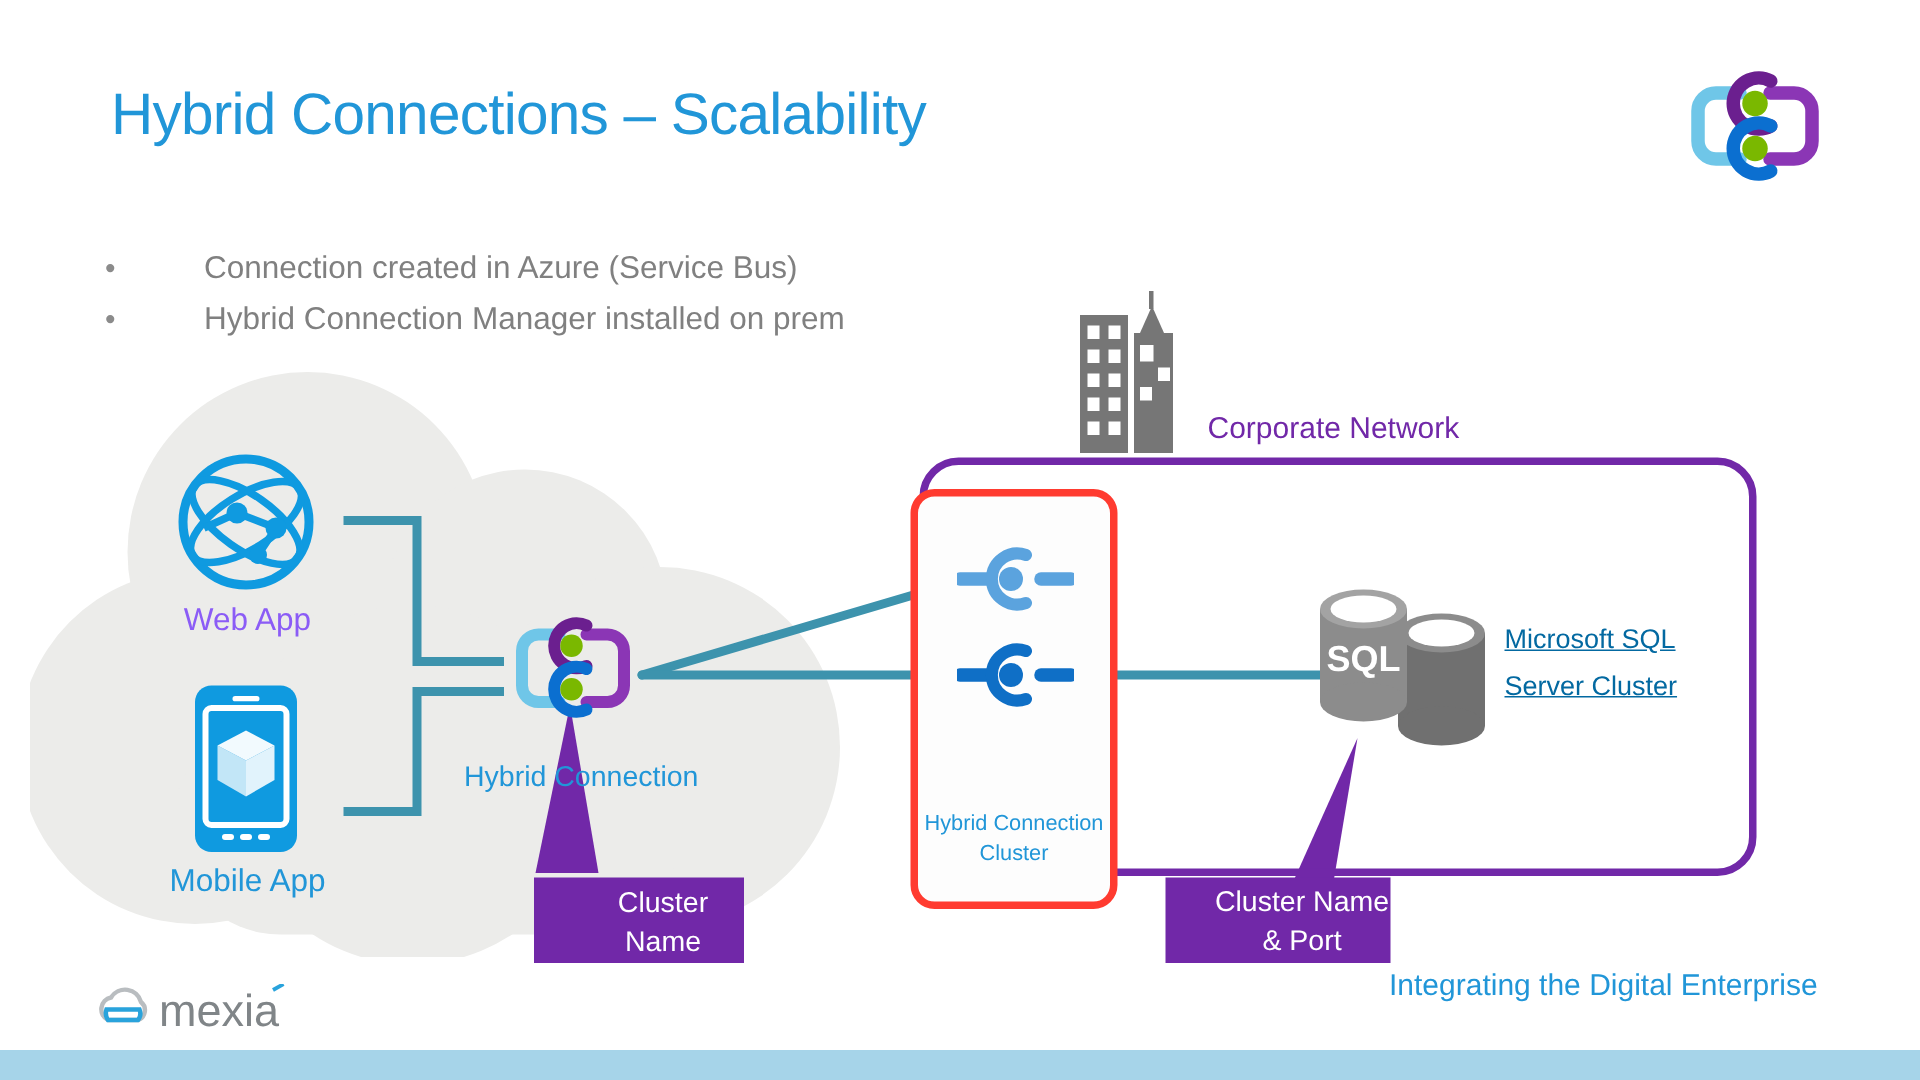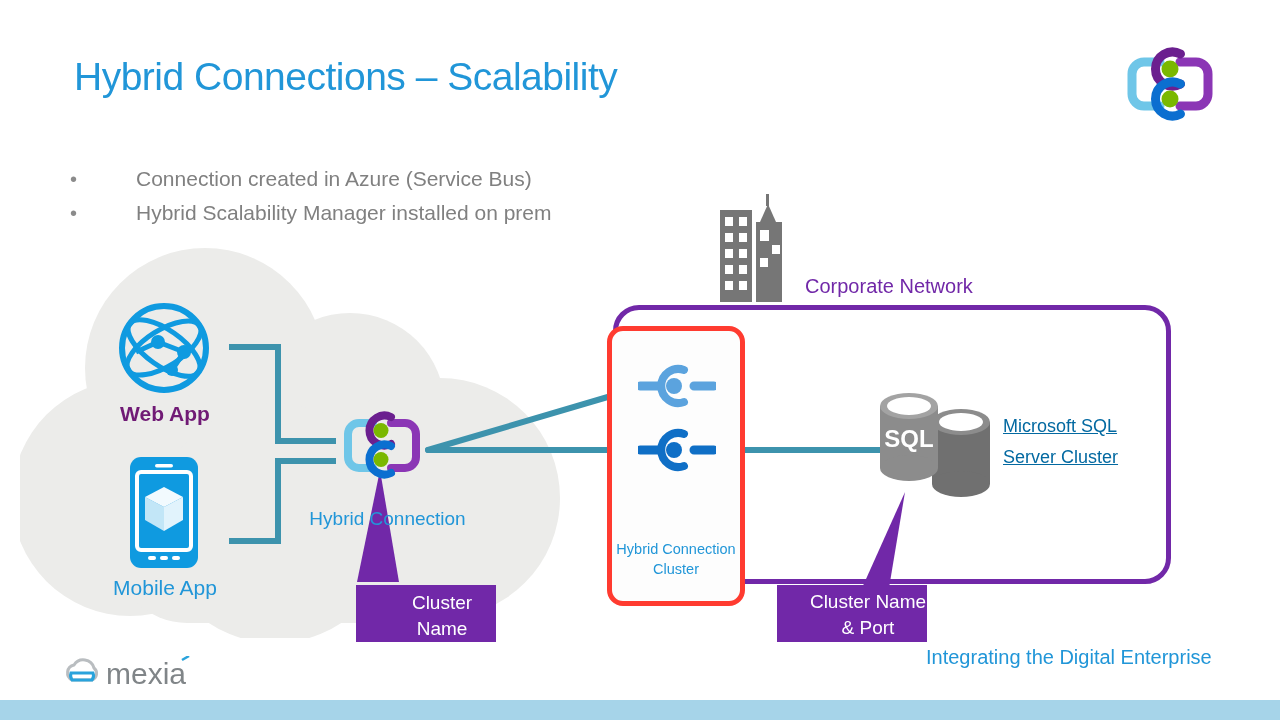--- a/index.html
+++ b/index.html
@@ -32,21 +32,21 @@
   
   .brandlogo{position:absolute;left:1118px;top:32px;width:104px;height:104px;}
 
   
   .cloud{position:absolute;left:20px;top:248px;width:570px;height:390px;}
 
   
   .webapp-icon{position:absolute;left:116px;top:300px;width:96px;height:96px;}
   .webapp-label{
     position:absolute;left:60px;top:402px;width:210px;text-align:center;
-    font-size:21px;color:#701a75;font-weight:bold;
+    font-size:21px;color:#8b5cf6;
   }
   .mobile-icon{position:absolute;left:128px;top:455px;width:72px;height:115px;}
   .mobile-label{
     position:absolute;left:60px;top:576px;width:210px;text-align:center;
     font-size:21px;color:#2196d8;
   }
 
   
   .hub-icon{position:absolute;left:336px;top:402px;width:92px;height:92px;}
   .hub-label{
@@ -120,21 +120,21 @@
 
   <div class="title">Hybrid Connections – Scalability</div>
 
   <div class="bullets">
     <div class="bullet">
       <span class="dot">•</span>
       <span class="btxt">Connection created in Azure (Service Bus)</span>
     </div>
     <div class="bullet">
       <span class="dot">•</span>
-      <span class="btxt">Hybrid Scalability Manager installed on prem</span>
+      <span class="btxt">Hybrid Connection Manager installed on prem</span>
     </div>
   </div>
 
   <div class="brandlogo">
     <svg viewBox="0 0 104 104" width="104" height="104">
 
       <path d="M42 30 H26 a12 12 0 0 0 -12 12 V62 a12 12 0 0 0 12 12 H42" fill="none" stroke="#6fc6e8" stroke-width="9" stroke-linecap="round"></path>
 
       <path d="M62 30 H78 a12 12 0 0 1 12 12 V62 a12 12 0 0 1 -12 12 H62" fill="none" stroke="#8b36b5" stroke-width="9" stroke-linecap="round"></path>
 

